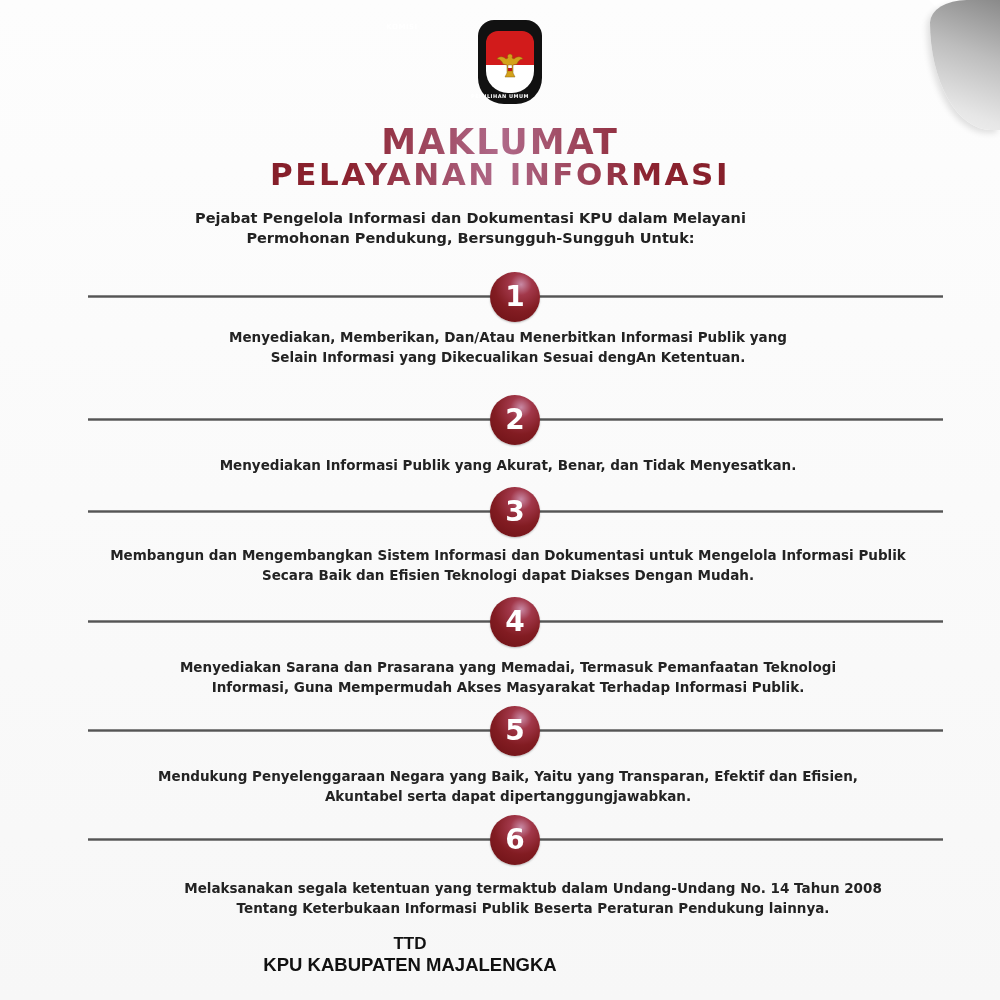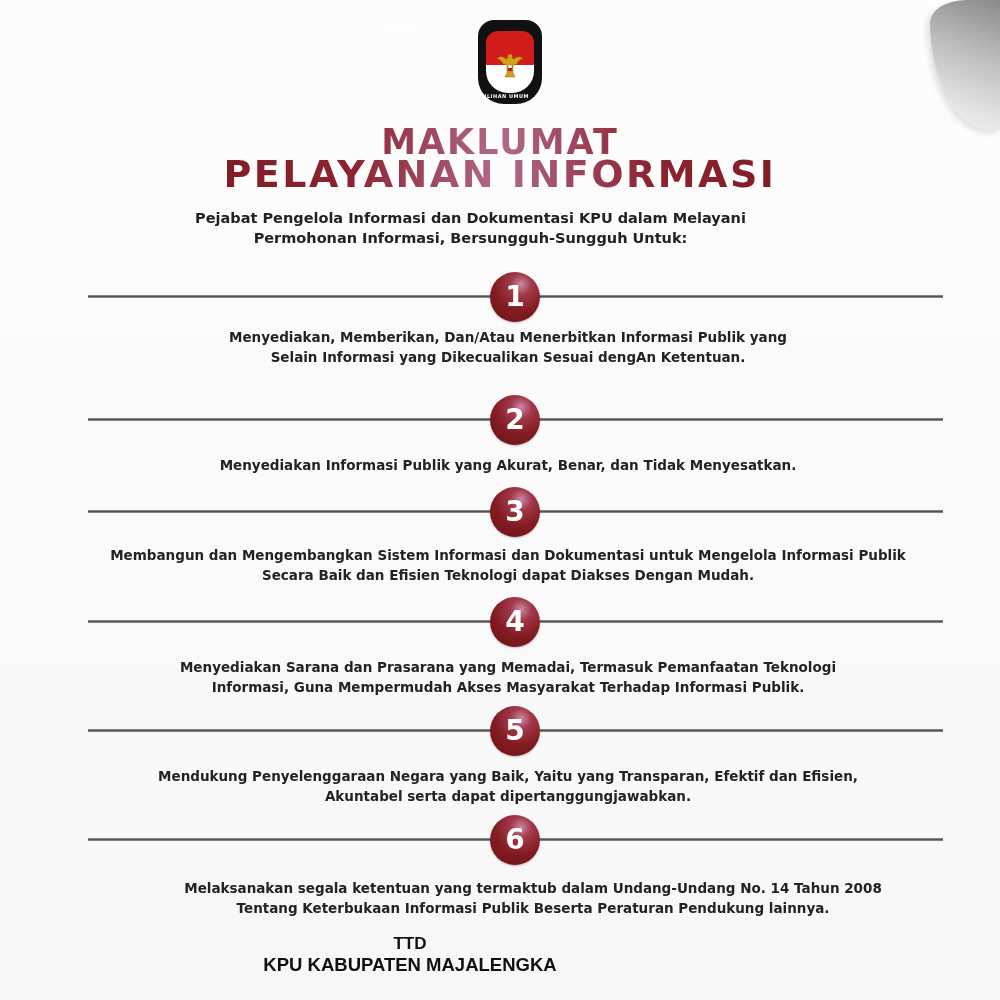--- a/index.html
+++ b/index.html
@@ -51,21 +51,21 @@
 
   
   .title {
     position:absolute; left:0; width:1000px; text-align:center;
     font-family:"DejaVu Sans", sans-serif; font-weight:bold;
     color:#7a1518; letter-spacing:2px;
     background:linear-gradient(90deg,#6e1114 0%,#8c2330 35%,#b06a8a 50%,#8c2330 65%,#6e1114 100%);
     -webkit-background-clip:text; background-clip:text; -webkit-text-fill-color:transparent;
   }
   .title-1 { top:124px; font-size:35px; line-height:36px; }
-  .title-2 { top:156px; font-size:38px; line-height:36px; letter-spacing:2.5px; }
+  .title-2 { top:156px; font-size:31px; line-height:36px; letter-spacing:2.5px; }
 
   .intro {
     position:absolute; top:208px; left:0; width:941px; text-align:center;
     font-size:14.5px; line-height:20px; color:#222; font-weight:600;
   }
 
   
   .divider {
     position:absolute; left:88px; width:855px; height:3px;
     background:linear-gradient(180deg,#9a9a9a 0%,#555 50%,#9a9a9a 100%);
@@ -112,21 +112,21 @@
   </div>
 </div>
 <div class="logo-top-text">KOMISI</div>
 <div class="logo-bottom-text">PEMILIHAN UMUM</div>
 
 <div class="title title-1">MAKLUMAT</div>
 <div class="title title-2">PELAYANAN INFORMASI</div>
 
 <div class="intro">
   <span style="display:block">Pejabat Pengelola Informasi dan Dokumentasi KPU dalam Melayani</span>
-  <span style="display:block">Permohonan Informasi, Bersungguh-Sungguh Untuk:</span>
+  <span style="display:block">Permohonan Pendukung, Bersungguh-Sungguh Untuk:</span>
 </div>
 
 <div class="divider" style="top:295px"></div>
 <div class="badge" style="top:272px">1</div>
 <div class="item-text" style="top:327px">
   <span class="line">Menyediakan, Memberikan, Dan/Atau Menerbitkan Informasi Publik yang</span>
   <span class="line">Selain Informasi yang Dikecualikan Sesuai dengAn Ketentuan.</span>
 </div>
 
 <div class="divider" style="top:418px"></div>

